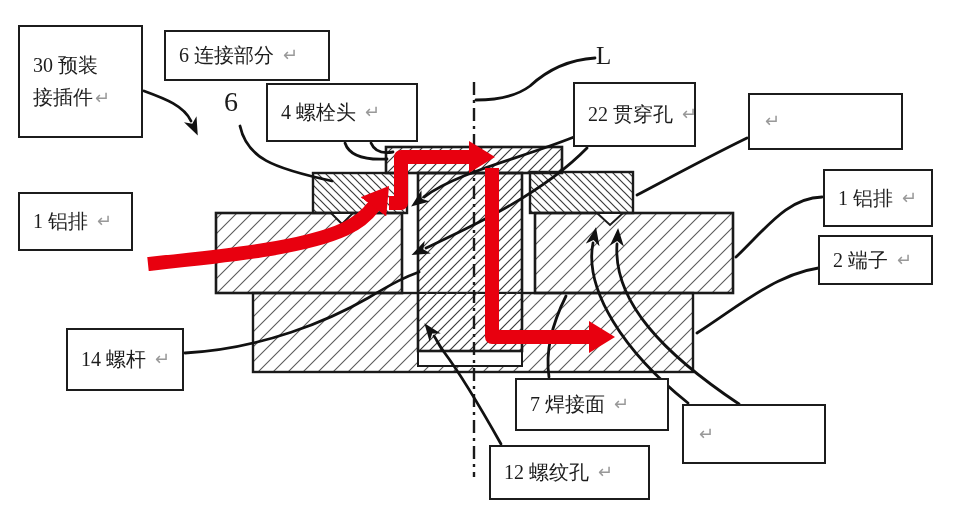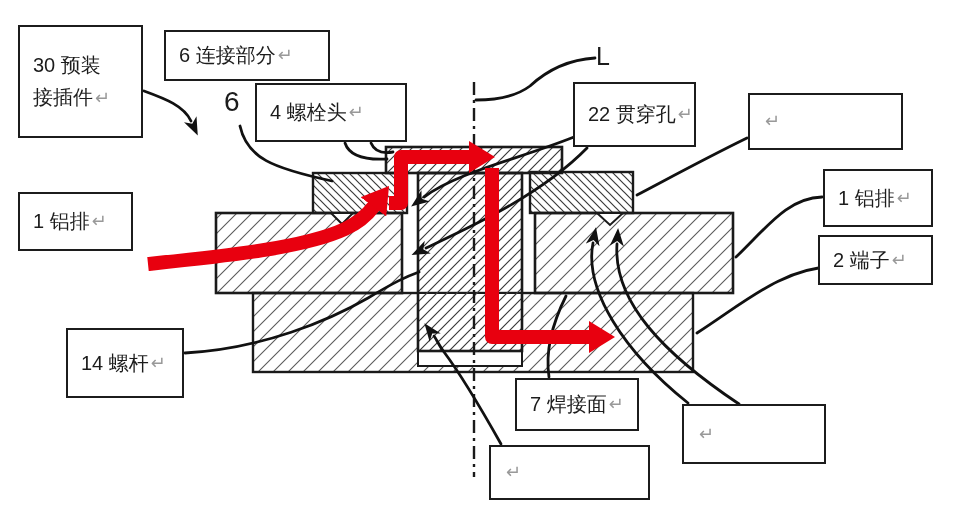--- a/index.html
+++ b/index.html
@@ -1,26 +1,26 @@
 <!DOCTYPE html>
 <html><head>
 <meta charset="utf-8">
 <style>
   html,body{margin:0;padding:0;background:#ffffff;}
   .stage{
     position:relative;width:960px;height:516px;background:#ffffff;overflow:hidden;
-    font-family:Liberation Sans, sans-serif;
+    font-family:Liberation Serif, serif;
   }
   .drawing{position:absolute;left:0;top:0;z-index:1;}
   .callout{
     position:absolute;z-index:2;box-sizing:border-box;
     background:#ffffff;border:2px solid #1c1c1c;
     display:flex;align-items:center;
     padding-left:13px;padding-right:4px;
-    font-size:20px;color:#1c1c1c;white-space:nowrap;line-height:1.15;
+    font-size:20px;color:#1c1c1c;white-space:nowrap;line-height:1.15;gap:7px;
   }
   .callout.two-line{flex-direction:column;align-items:flex-start;justify-content:center;gap:9px;}
   .ret{color:#999;font-size:18px;margin-left:2px;}
   .floating-label{
     position:absolute;z-index:2;color:#1c1c1c;white-space:nowrap;
   }
 </style>
 </head>
 <body>
 
@@ -94,31 +94,31 @@
   <div class="callout two-line" style="left:18px;top:25px;width:125px;height:113px;">
     <span>30 预装</span>
     <span><span>接插件</span><span class="ret">↵</span></span>
   </div>
 
   <div class="callout" style="left:164px;top:30px;width:166px;height:51px;">
     <span>6 连接部分</span>
       <span class="ret">↵</span>
   </div>
 
-  <div class="callout" style="left:255px;top:83px;width:152px;height:59px;">
+  <div class="callout" style="left:266px;top:83px;width:152px;height:59px;">
     <span>4 螺栓头</span>
       <span class="ret">↵</span>
   </div>
 
   <div class="callout" style="left:18px;top:192px;width:115px;height:59px;">
     <span>1 铝排</span>
       <span class="ret">↵</span>
   </div>
 
-  <div class="callout" style="left:66px;top:328px;width:118px;height:70px;">
+  <div class="callout" style="left:66px;top:328px;width:118px;height:63px;">
     <span>14 螺杆</span>
       <span class="ret">↵</span>
   </div>
 
   <div class="callout" style="left:573px;top:82px;width:123px;height:65px;">
     <span>22 贯穿孔</span>
       <span class="ret">↵</span>
   </div>
 
   <div class="callout" style="left:748px;top:93px;width:155px;height:57px;">
@@ -128,29 +128,30 @@
   <div class="callout" style="left:823px;top:169px;width:110px;height:58px;">
     <span>1 铝排</span>
       <span class="ret">↵</span>
   </div>
 
   <div class="callout" style="left:818px;top:235px;width:115px;height:50px;">
     <span>2 端子</span>
       <span class="ret">↵</span>
   </div>
 
-  <div class="callout" style="left:515px;top:378px;width:124px;height:53px;align-items:center;">
+  <div class="callout" style="left:515px;top:378px;width:154px;height:53px;align-items:center;">
     <span>7 焊接面</span>
       <span class="ret">↵</span>
   </div>
 
   <div class="callout" style="left:682px;top:404px;width:144px;height:60px;">
       <span class="ret">↵</span>
   </div>
 
   <div class="callout" style="left:489px;top:445px;width:161px;height:55px;">
+    <span>12 螺纹孔</span>
       <span class="ret">↵</span>
   </div>
 
   <div class="floating-label" style="left:224px;top:86px;font-size:28px;">6</div>
   <div class="floating-label" style="left:596px;top:42px;font-size:25px;">L</div>
 
 </div>
 
 </body></html>

